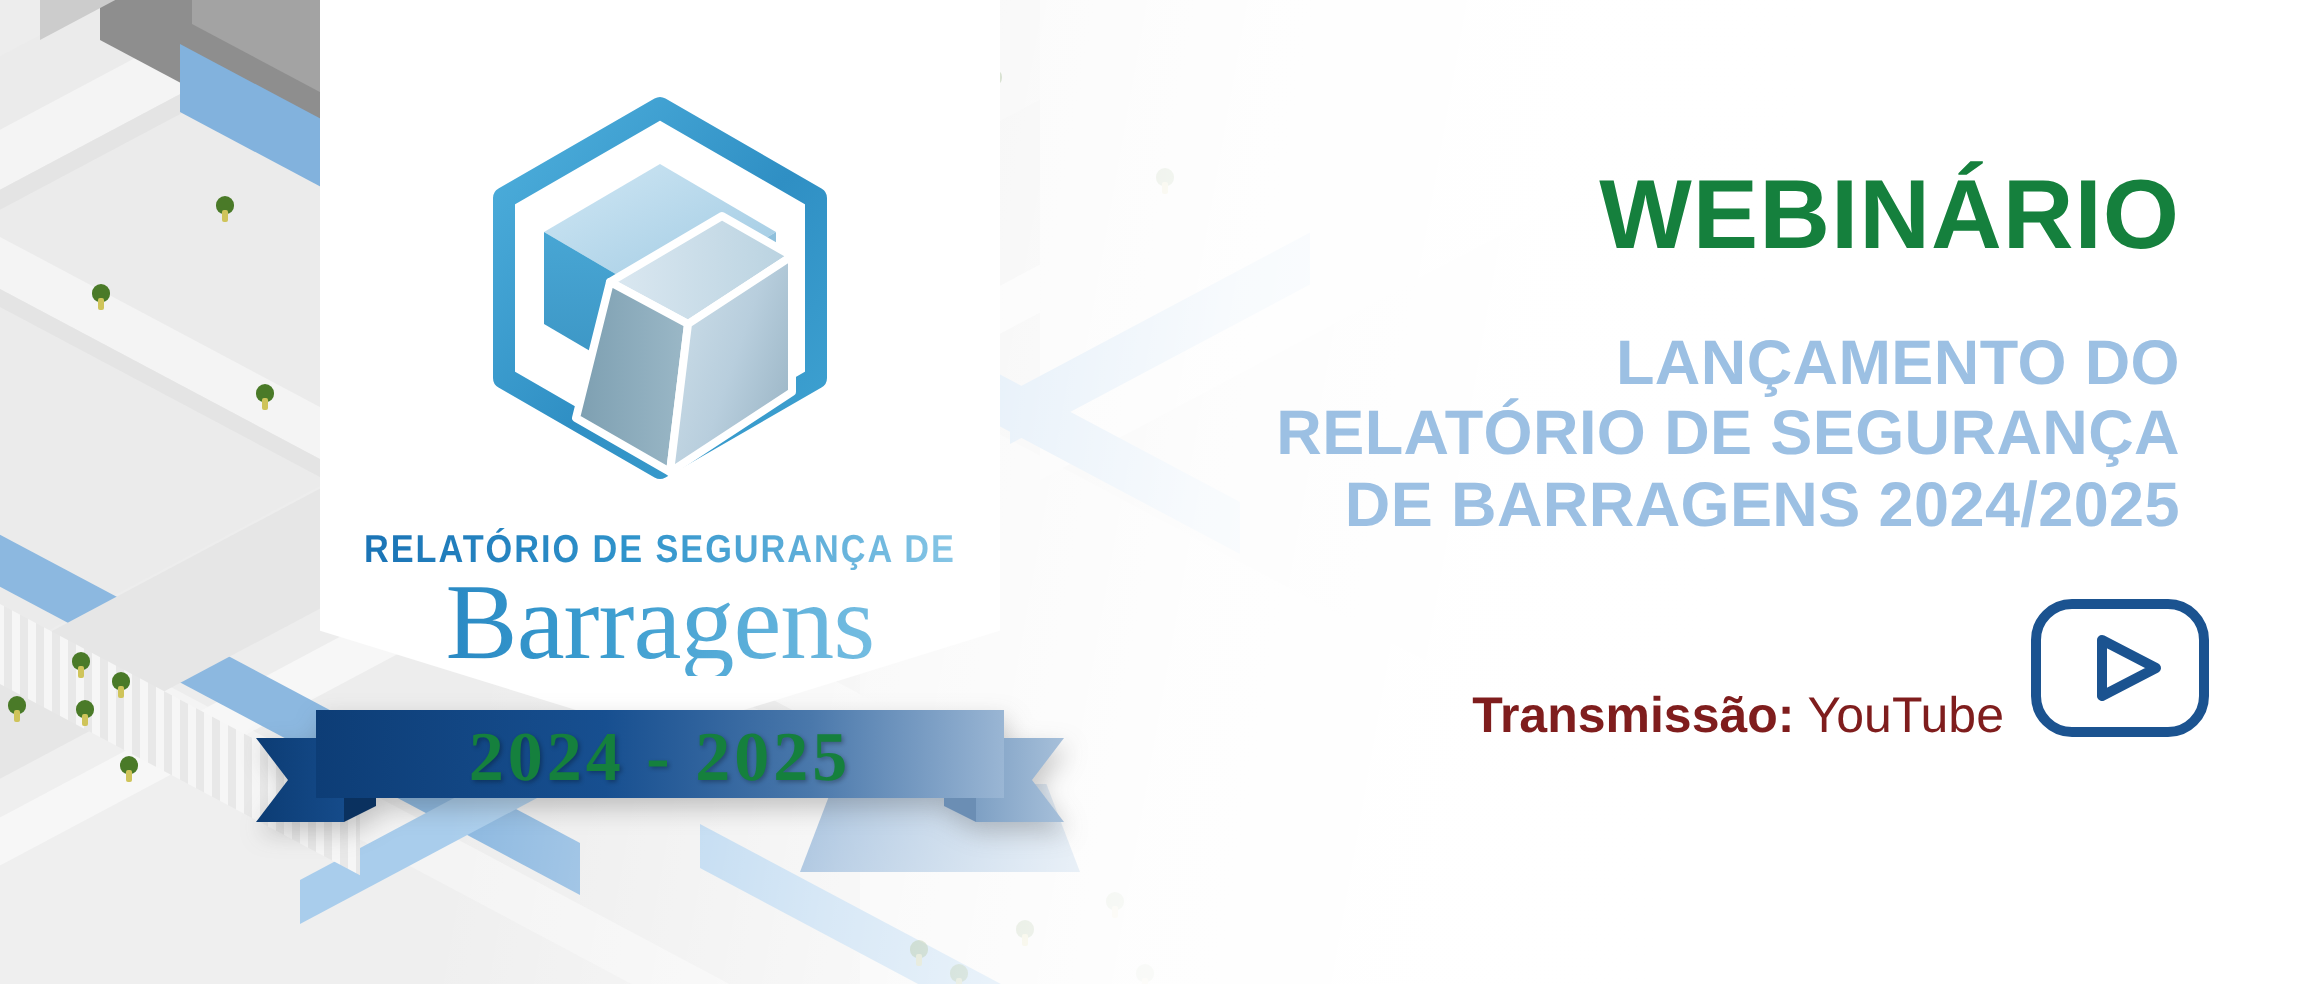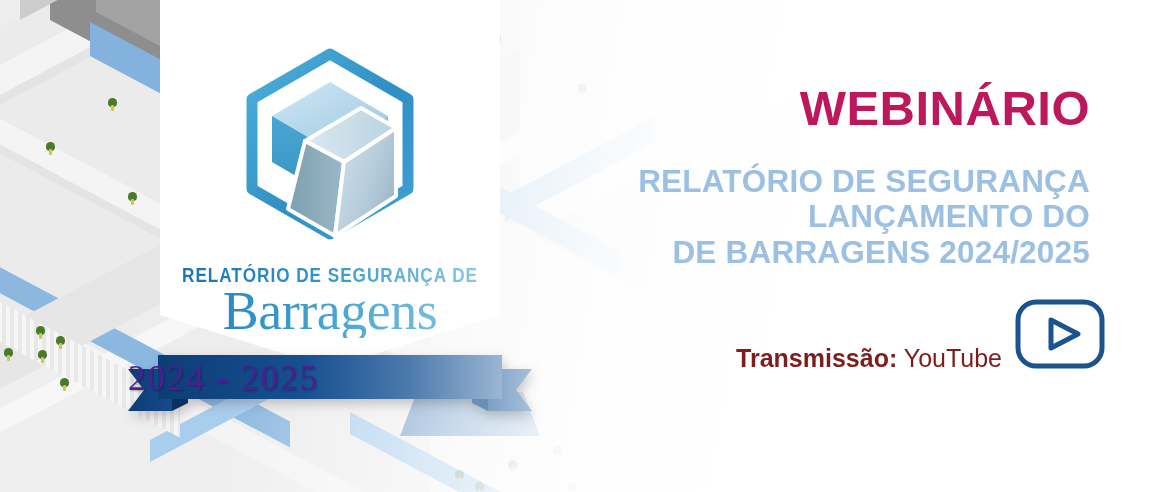--- a/index.html
+++ b/index.html
@@ -65,34 +65,34 @@
     background:linear-gradient(90deg,#1c79ba 0%,#3a9ccf 40%,#8ecbe9 100%);
     -webkit-background-clip:text;background-clip:text;color:transparent;
     white-space:nowrap;line-height:1;
   }
 
   
   .ribbon{position:absolute;left:128px;top:355px;width:404px;height:60px;
           filter:drop-shadow(2px 5px 6px rgba(60,60,60,0.28));}
   .ribbon svg{display:block;}
   .ribbon-text{
-    position:absolute;left:0;right:0;top:359px;text-align:left;width:404px;
+    position:absolute;left:0;right:0;top:359px;text-align:center;width:404px;
     margin-left:128px;
-    font-family:"Liberation Serif",serif;font-weight:normal;
-    font-size:35px;color:#4c1d95;letter-spacing:2px;
+    font-family:"Liberation Serif",serif;font-weight:bold;
+    font-size:35px;color:#15803d;letter-spacing:2px;
     text-shadow:1px 1px 2px rgba(0,0,0,0.28);
     white-space:nowrap;
   }
 
   
   .right{position:absolute;left:560px;top:0;width:592px;height:492px;text-align:right;}
   .webinario{
     position:absolute;right:62px;top:84px;
     font-weight:bold;font-size:49px;letter-spacing:0.5px;
-    color:#be185d;line-height:1;white-space:nowrap;
+    color:#15803d;line-height:1;white-space:nowrap;
   }
   .subtitle{
     position:absolute;right:62px;top:164px;
     font-weight:bold;font-size:31.5px;line-height:1.12;
     color:#9cc0e3;letter-spacing:0.2px;text-align:right;
   }
   .subtitle div{white-space:nowrap;}
   .datetime{
     position:absolute;right:150px;top:300px;
     font-weight:bold;font-size:32px;color:#0c4a8f;
@@ -291,22 +291,22 @@
       <rect x="30" y="0" width="344" height="44" fill="url(#ribg)"></rect>
     </svg>
   </div>
   <div class="ribbon-text">2024 - 2025</div>
 
   <div class="right">
 
     <div class="webinario">WEBINÁRIO</div>
 
     <div class="subtitle">
+      <div>LANÇAMENTO DO</div>
       <div>RELATÓRIO DE SEGURANÇA</div>
-      <div>LANÇAMENTO DO</div>
       <div>DE BARRAGENS 2024/2025</div>
     </div>
 
 
     <div class="stream">
       <span class="lbl">Transmissão:</span>
       <span class="val">YouTube</span>
     </div>
 
     <div class="playbtn">

